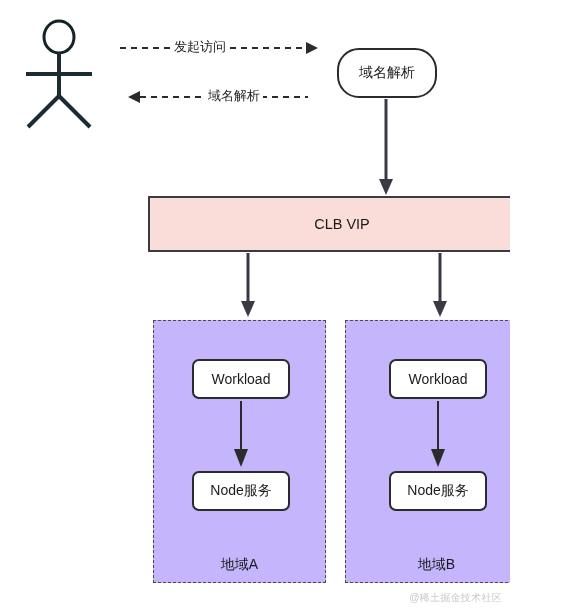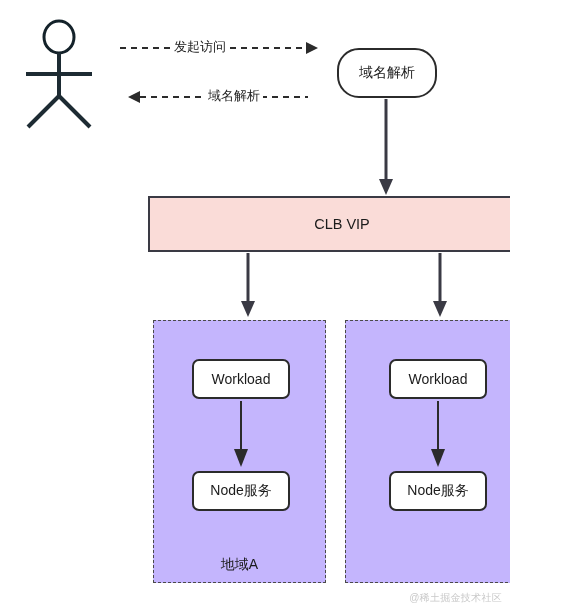--- a/index.html
+++ b/index.html
@@ -189,17 +189,18 @@
       <svg width="22" height="68" viewBox="0 0 22 68">
         <line x1="11" y1="0" x2="11" y2="52" stroke="#2b2b2b" stroke-width="2"></line>
         <polygon points="4,48 18,48 11,66" fill="#2b2b2b"></polygon>
       </svg>
     </div>
 
     <div class="abs node-box" style="left:43px; top:150px; width:98px; height:40px;">
       <span>Node服务</span>
     </div>
 
+    <div class="region-label">地域B</div>
   </div>
 
   <div class="watermark">@稀土掘金技术社区</div>
 
 </div>
 
 </body></html>

